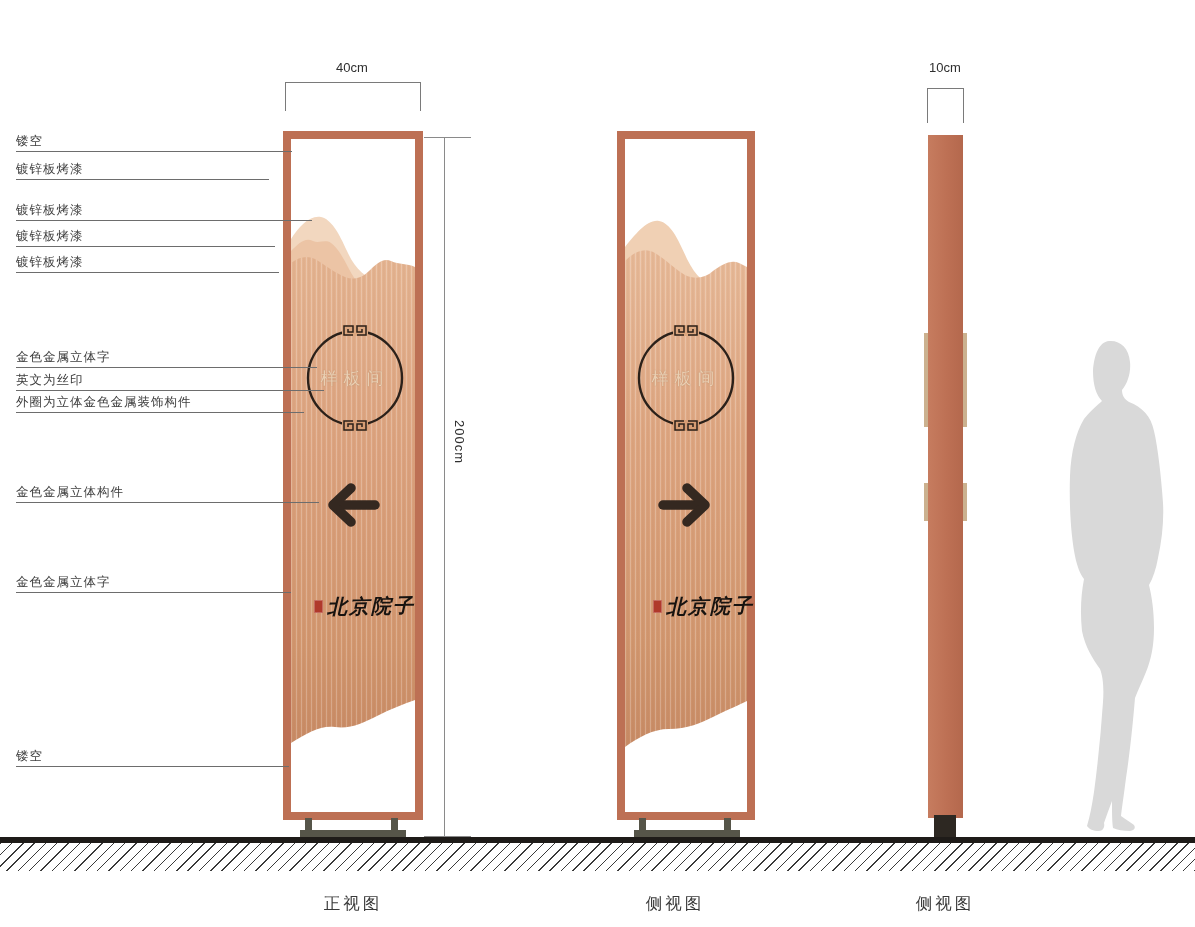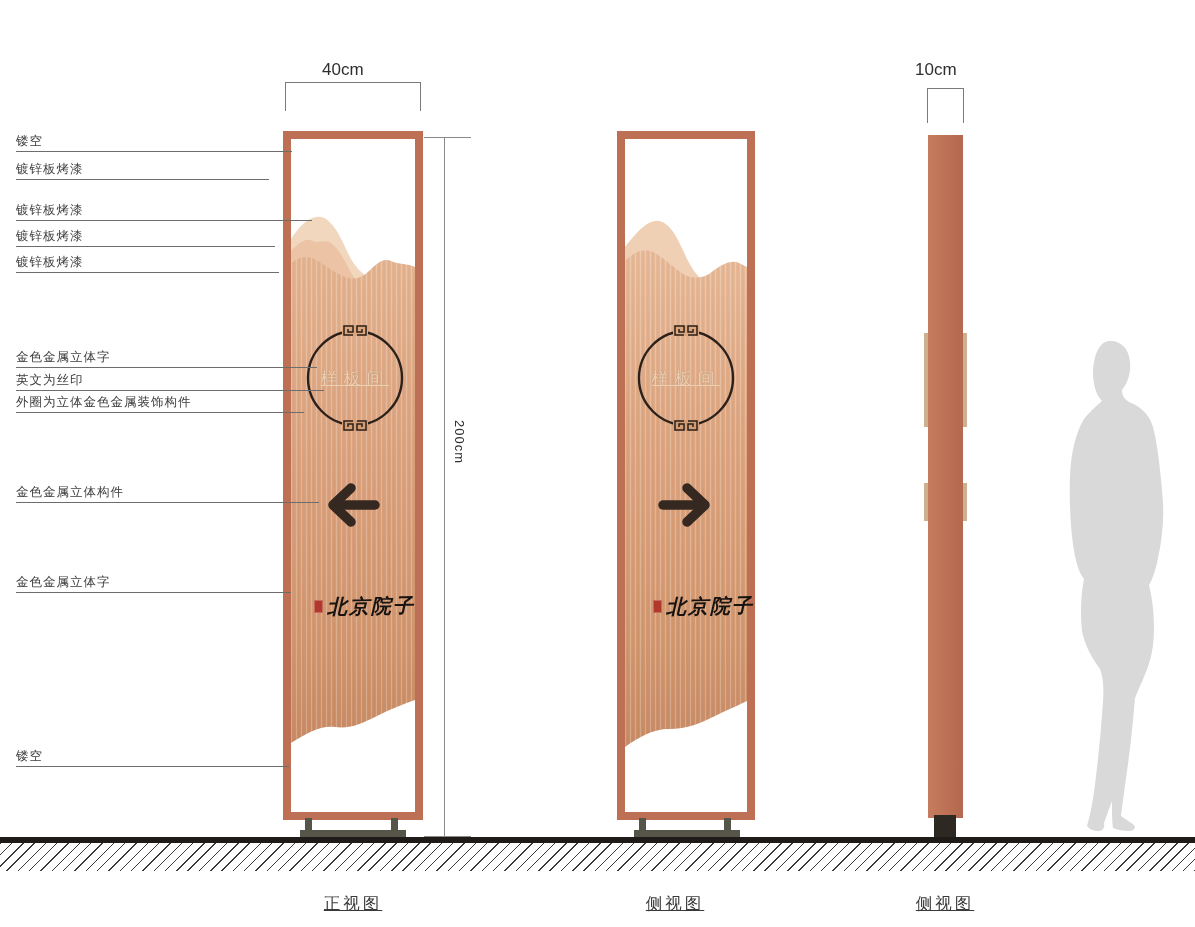--- a/index.html
+++ b/index.html
@@ -9,28 +9,28 @@
   
   .callout{position:absolute;left:16px;z-index:6;}
   .callout .lbl{display:block;font-size:12.5px;color:#3d3d3d;letter-spacing:1px;line-height:14px;}
   .callout .lline{height:1px;background:#6d6d6d;margin-top:3px;width:100%;}
 
   
   .panel{position:absolute;box-sizing:border-box;border:8px solid #bd7054;background:#ffffff;z-index:2;}
   .panel svg{display:block;}
 
   
-  .dim-text{position:absolute;font-size:17px;color:#2f2f2f;text-align:left;z-index:5;}
+  .dim-text{position:absolute;font-size:13px;color:#2f2f2f;text-align:center;z-index:5;}
   .bracket{position:absolute;border-top:1px solid #7a7a7a;border-left:1px solid #7a7a7a;border-right:1px solid #7a7a7a;z-index:5;}
   .dline{position:absolute;background:#8a8a8a;z-index:4;}
   .dim-v{position:absolute;writing-mode:vertical-rl;font-size:13px;color:#2f2f2f;letter-spacing:1px;z-index:5;}
 
   
   .room-label{position:absolute;z-index:3;text-align:center;font-size:17px;letter-spacing:6px;
-              color:rgba(236,210,182,0.96);text-shadow:0 0 1px rgba(140,95,60,0.55);text-decoration:underline;}
+              color:rgba(236,210,182,0.96);text-shadow:0 0 1px rgba(140,95,60,0.55);}
   .brand{position:absolute;z-index:3;display:flex;align-items:center;justify-content:center;gap:4px;}
   .brand .btxt{font-family:"Liberation Serif","DejaVu Serif",serif;font-weight:bold;font-style:italic;
                font-size:20px;letter-spacing:2px;color:#171310;transform:rotate(-1deg);}
   .seal{display:inline-block;width:9px;height:13px;background:#b0392b;border-radius:1px;
         box-shadow:inset 0 0 0 1px rgba(255,255,255,0.25);}
 
   
   .post{position:absolute;width:7px;height:14px;background:#565549;z-index:2;}
   .plate{position:absolute;height:9px;background:#565549;z-index:2;}
 
@@ -39,21 +39,21 @@
                background:linear-gradient(90deg,#c67c5f 0%,#bd7054 55%,#b4684d 100%);}
   .protrusion{position:absolute;width:5px;background:#cbb18f;z-index:1;}
   .profile-foot{position:absolute;left:934px;top:815px;width:22px;height:25px;background:#2d2822;z-index:2;}
 
   
   .ground-line{position:absolute;left:0;top:837px;width:1195px;height:6px;background:#1e1b18;z-index:7;}
   .ground-hatch{position:absolute;left:0;top:843px;width:1195px;height:28px;z-index:7;
     background:repeating-linear-gradient(135deg,#3a3a3a 0px,#3a3a3a 1px,transparent 1px,transparent 8px);}
 
   .caption{position:absolute;top:893px;width:110px;text-align:center;font-size:16.5px;
-           letter-spacing:3px;color:#3a3a3a;z-index:5;text-decoration:underline;}
+           letter-spacing:3px;color:#3a3a3a;z-index:5;}
 
   .silhouette{position:absolute;left:1035px;top:338px;z-index:1;}
 </style>
 </head>
 <body>
 
 <div id="canvas">
 
   <div class="callout" style="top:134px;width:276px">
     <span class="lbl">镂空</span>

